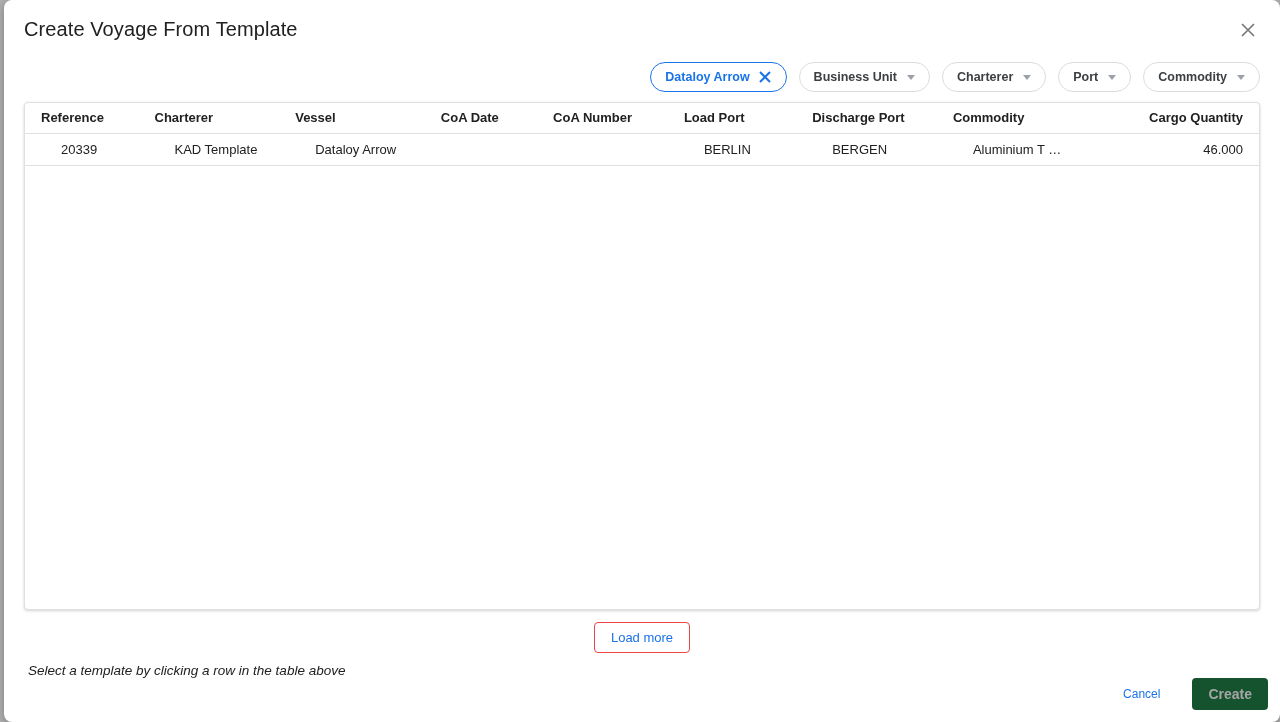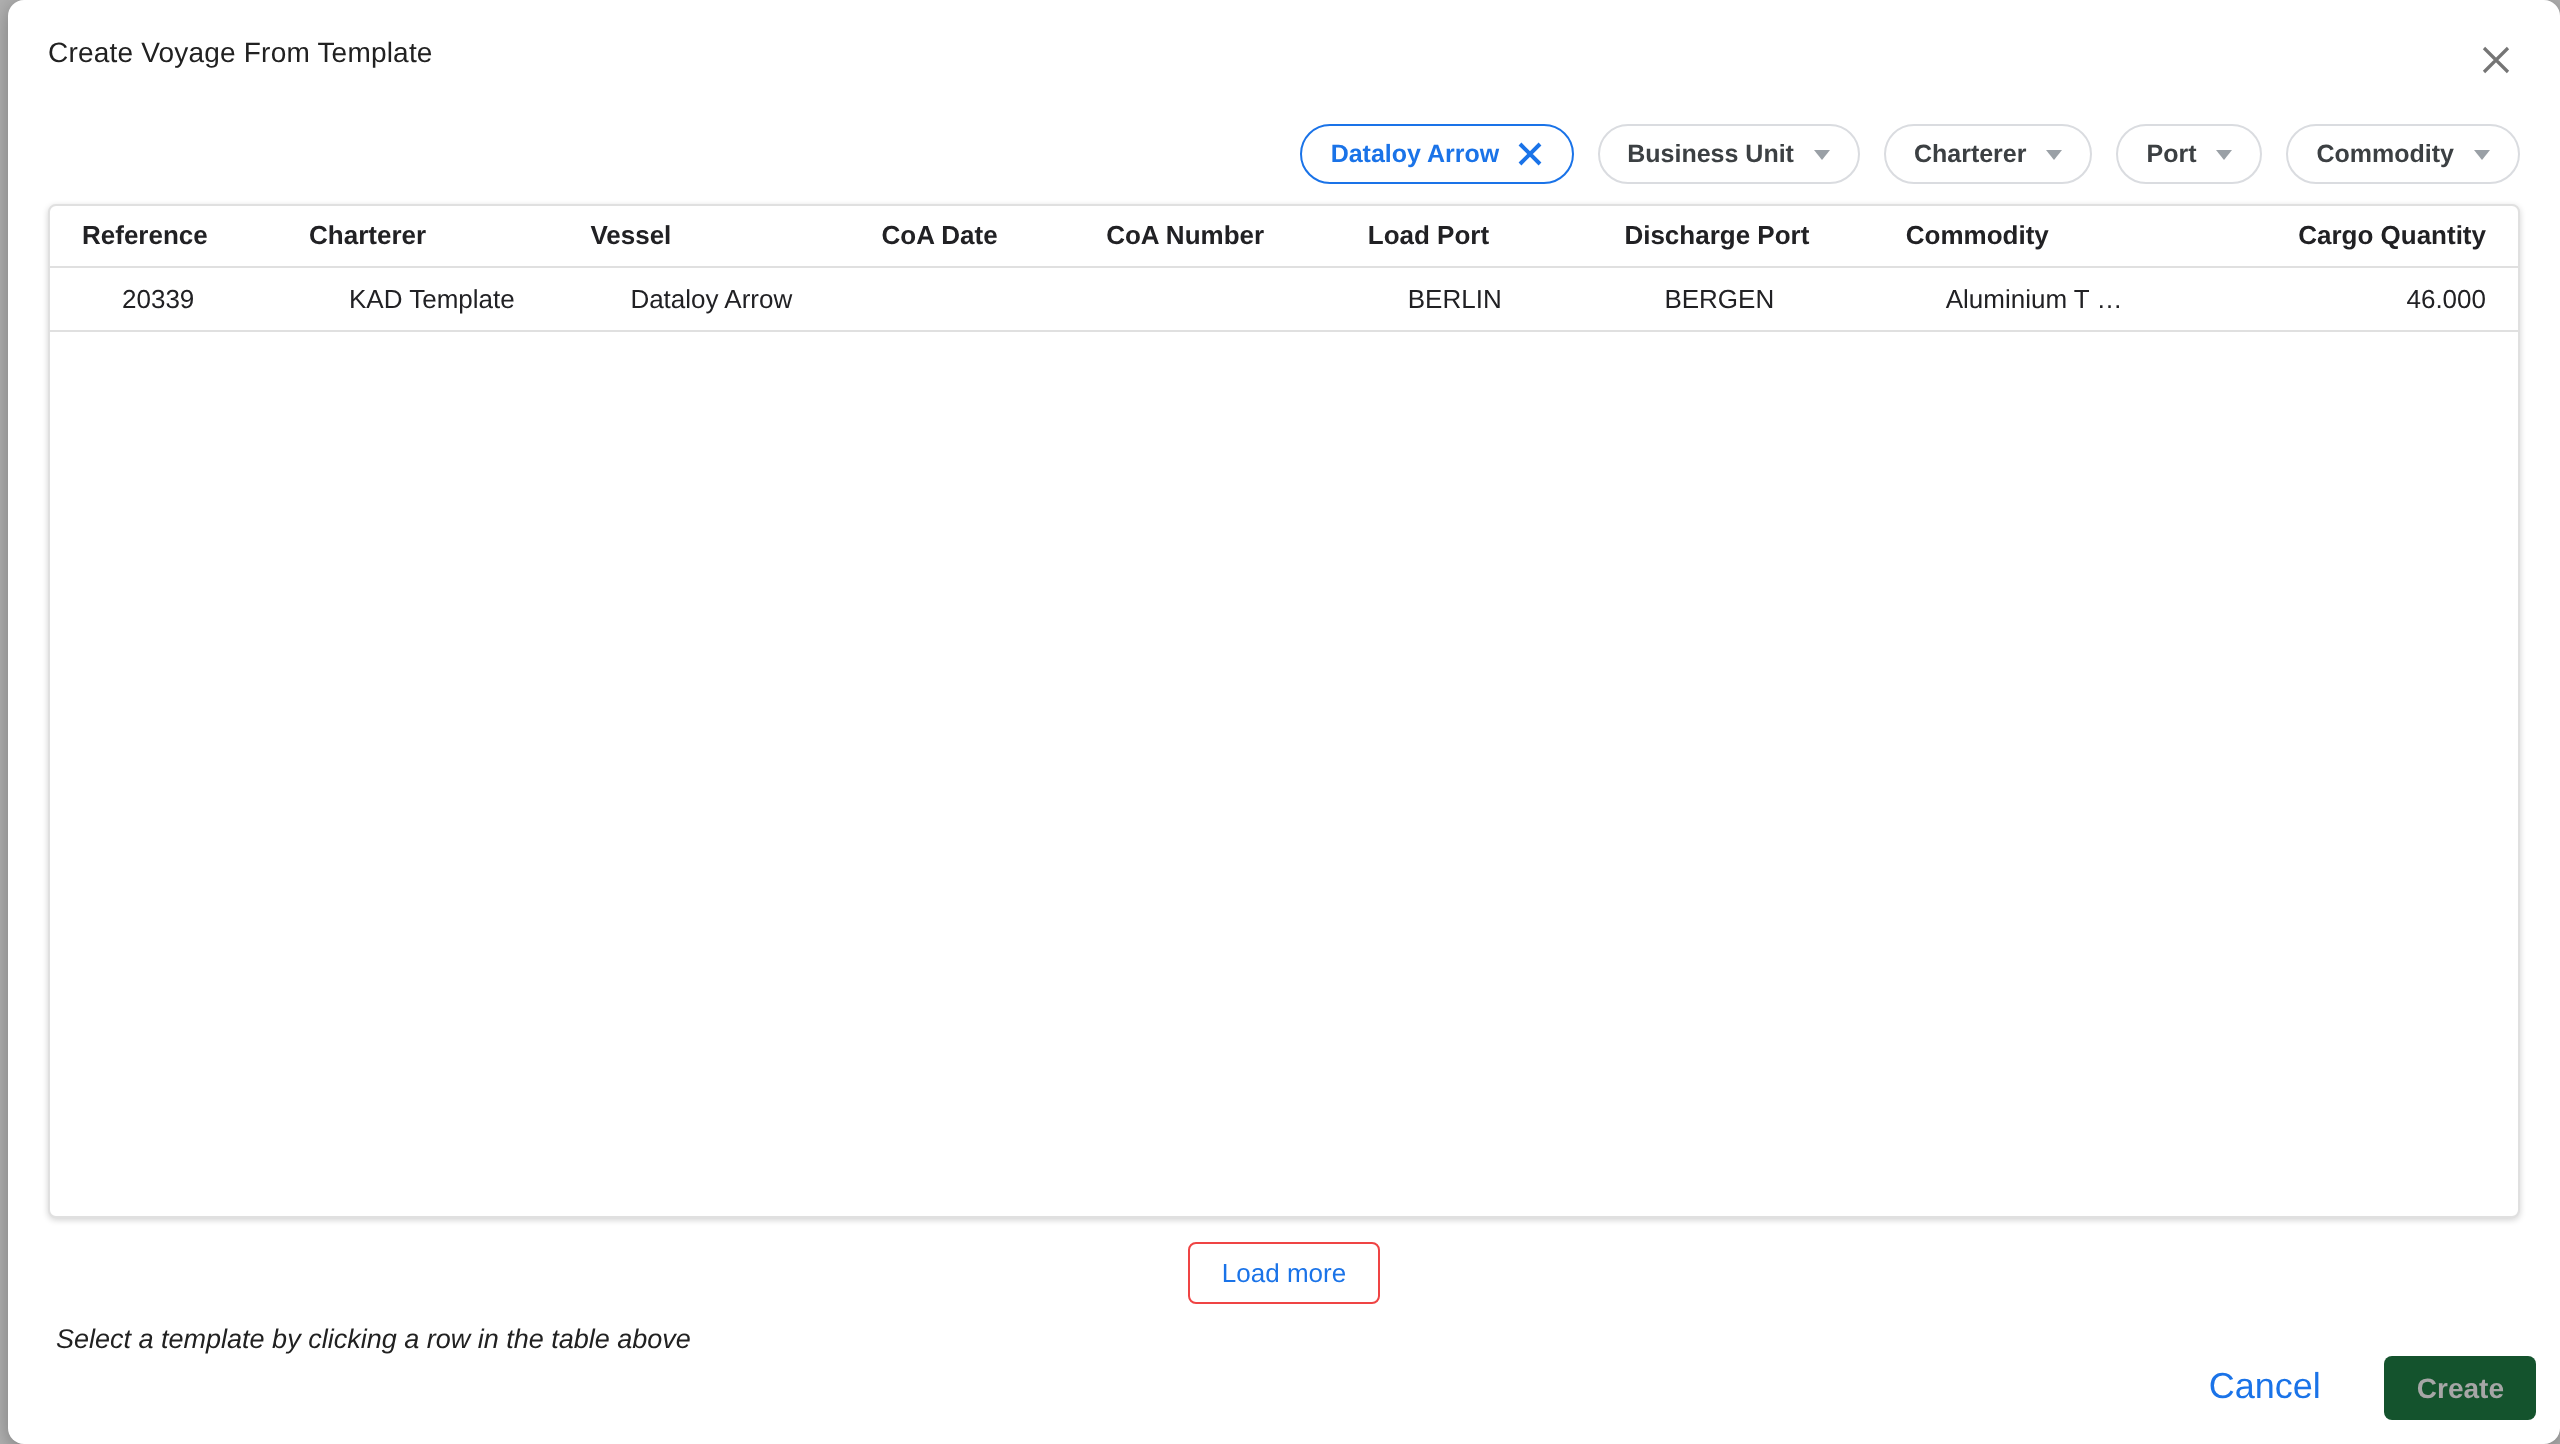--- a/index.html
+++ b/index.html
@@ -19,21 +19,21 @@
     flex-direction: column;
   }
   
   .dialog-header {
     display: flex;
     align-items: flex-start;
     justify-content: space-between;
     padding: 16px 20px 0 20px;
   }
   .dialog-title {
-    font-size: 14px;
+    font-size: 20px;
     font-weight: 500;
     color: #212121;
     letter-spacing: 0.1px;
     padding-top: 2px;
   }
   .close-btn {
     background: none;
     border: none;
     cursor: pointer;
     padding: 4px;
@@ -136,21 +136,21 @@
     justify-content: flex-end;
     align-items: center;
     gap: 24px;
     padding: 0 12px 12px 0;
   }
   .cancel-btn {
     background: none;
     border: none;
     color: #1a73e8;
     font-family: "Liberation Sans", sans-serif;
-    font-size: 18px;
+    font-size: 12px;
     font-weight: 500;
     cursor: pointer;
     padding: 6px 8px;
   }
   .create-btn {
     background: #14532d;
     border: none;
     color: #a6a6a6;
     font-family: "Liberation Sans", sans-serif;
     font-size: 14px;

